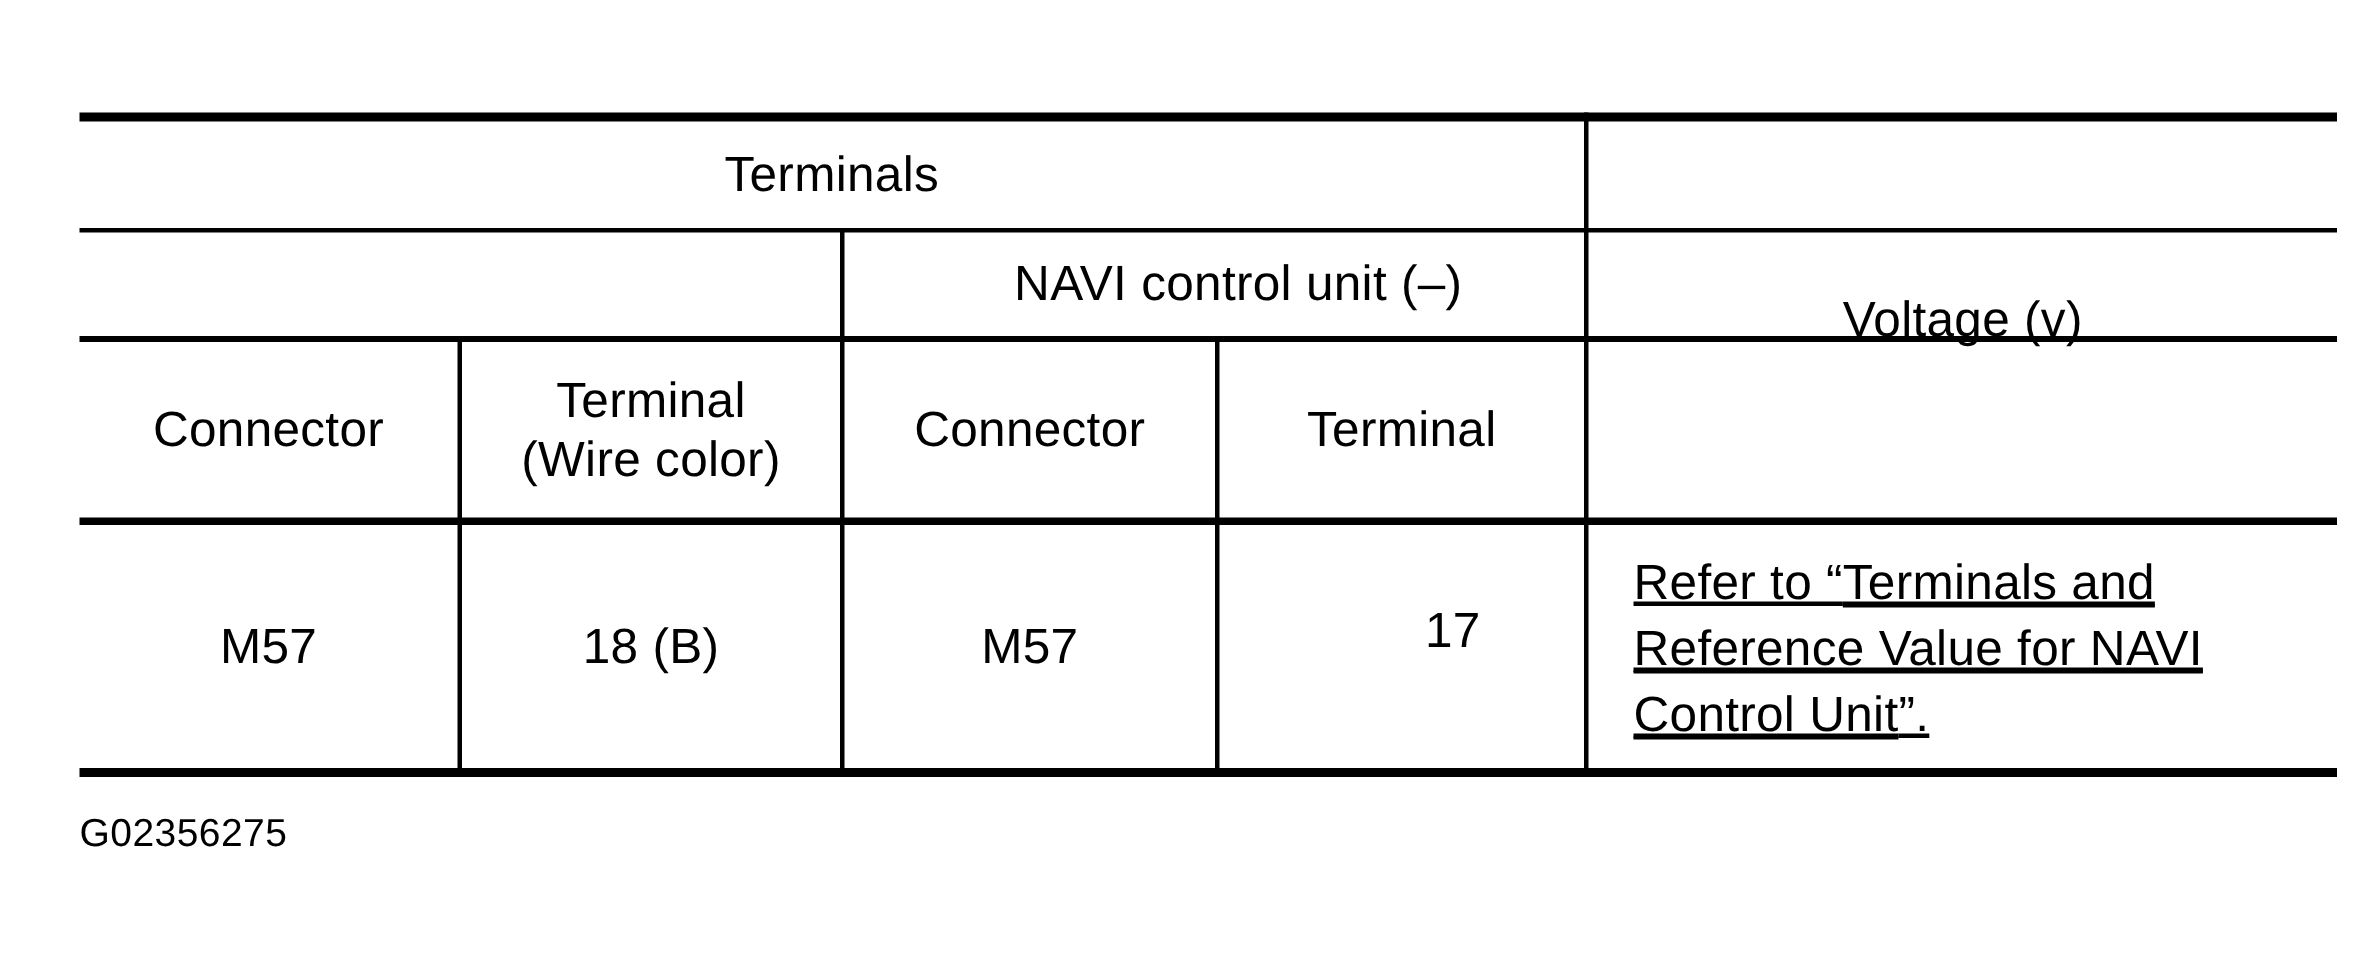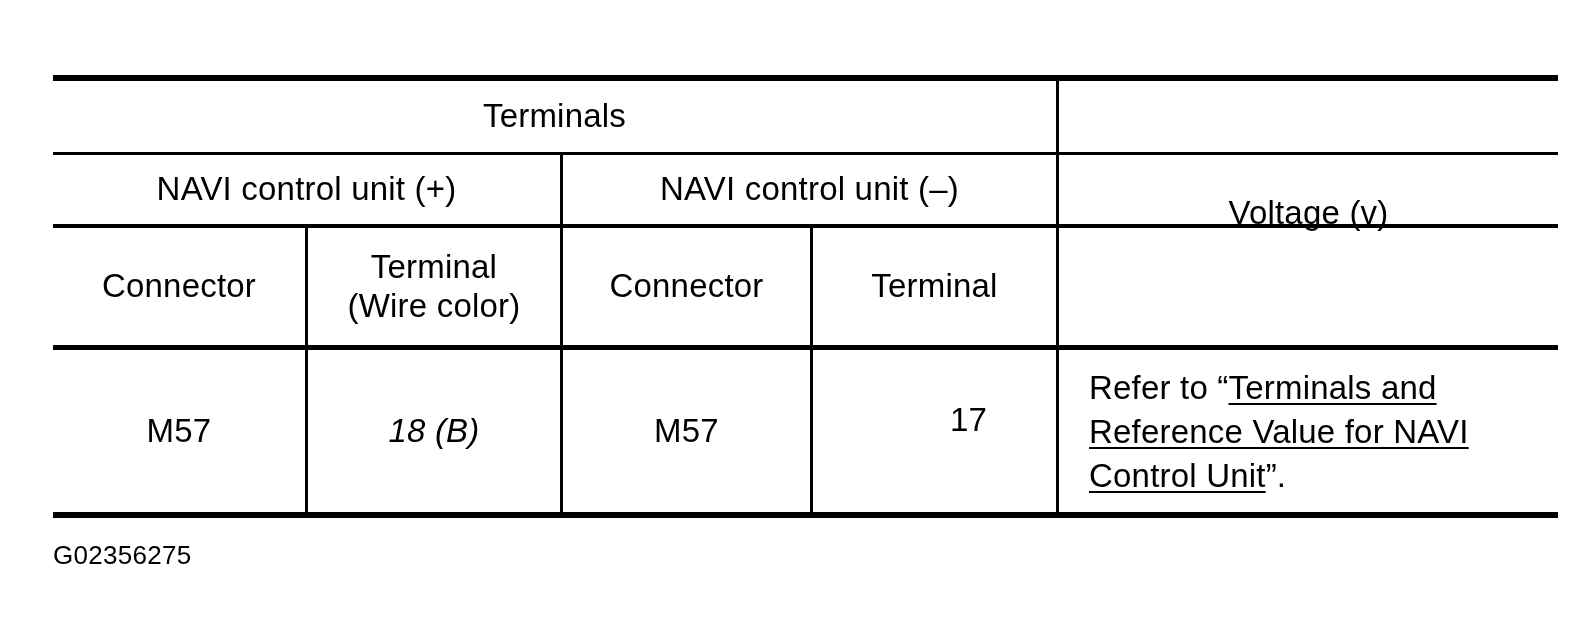--- a/index.html
+++ b/index.html
@@ -79,53 +79,54 @@
     letter-spacing: 0.2px;
   }
 
   
   .c-terminals {
     left: 0px; top: 6px; width: 1003px; height: 71px;
   }
 
   
   .c-navi-plus  { left: 0px;   top: 80px; width: 507px; height: 69px; }
-  .c-navi-minus { left: 510px; top: 80px; width: 493px; height: 69px; }
+  .c-navi-minus { left: 510px; top: 80px; width: 493px; height: 69px; padding-left: 16px; }
 
   
   .c-h-conn-p { left: 0px;    top: 153px; width: 252px; height: 117px; }
   .c-h-term-p { left: 255px;  top: 153px; width: 252px; height: 117px; }
   .c-h-conn-m { left: 510px;  top: 153px; width: 247px; height: 117px; }
   .c-h-term-m { left: 760px;  top: 153px; width: 243px; height: 117px; }
 
   
   .c-voltage {
     left: 1006px; top: 6px; width: 499px; height: 264px; text-align: right;
   }
 
   
   .c-d-conn-p { left: 0px;    top: 275px; width: 252px; height: 162px; }
-  .c-d-term-p { left: 255px;  top: 275px; width: 252px; height: 162px; font-style: italic; }
+  .c-d-term-p { left: 255px;  top: 275px; width: 252px; height: 162px; }
   .c-d-conn-m { left: 510px;  top: 275px; width: 247px; height: 162px; }
   .c-d-term-m { left: 760px;  top: 275px; width: 243px; height: 140px; padding-left: 34px; }
 
   .c-d-voltage {
     left: 1006px; top: 275px; width: 499px; height: 162px;
     justify-content: flex-start;
     align-items: flex-start;
     text-align: left;
     padding: 16px 0 0 30px;
     box-sizing: border-box;
     line-height: 1.33;
   }
 
   .two-line { white-space: pre-line; }
 
   .ref-text {
     font-size: 33px;
+    text-decoration: underline;
   }
   .ref-link {
     text-decoration: underline;
     text-underline-offset: 4px;
     text-decoration-thickness: 2px;
   }
 
   
   .fig-id {
     position: absolute;
@@ -151,21 +152,20 @@
 
       <div class="vrule vrule-a"></div>
       <div class="vrule vrule-b"></div>
       <div class="vrule vrule-c"></div>
       <div class="vrule vrule-d"></div>
 
       <div class="cell c-terminals">Terminals</div>
 
       <div class="cell c-voltage">Voltage (v)</div>
 
-      <div class="cell c-navi-plus">NAVI control unit (+)</div>
       <div class="cell c-navi-minus">NAVI control unit (–)</div>
 
       <div class="cell c-h-conn-p two-line">Connector</div>
       <div class="cell c-h-term-p two-line">Terminal
 (Wire color)</div>
       <div class="cell c-h-conn-m two-line">Connector</div>
       <div class="cell c-h-term-m two-line">Terminal</div>
 
       <div class="cell c-d-conn-p">M57</div>
       <div class="cell c-d-term-p">18 (B)</div>

